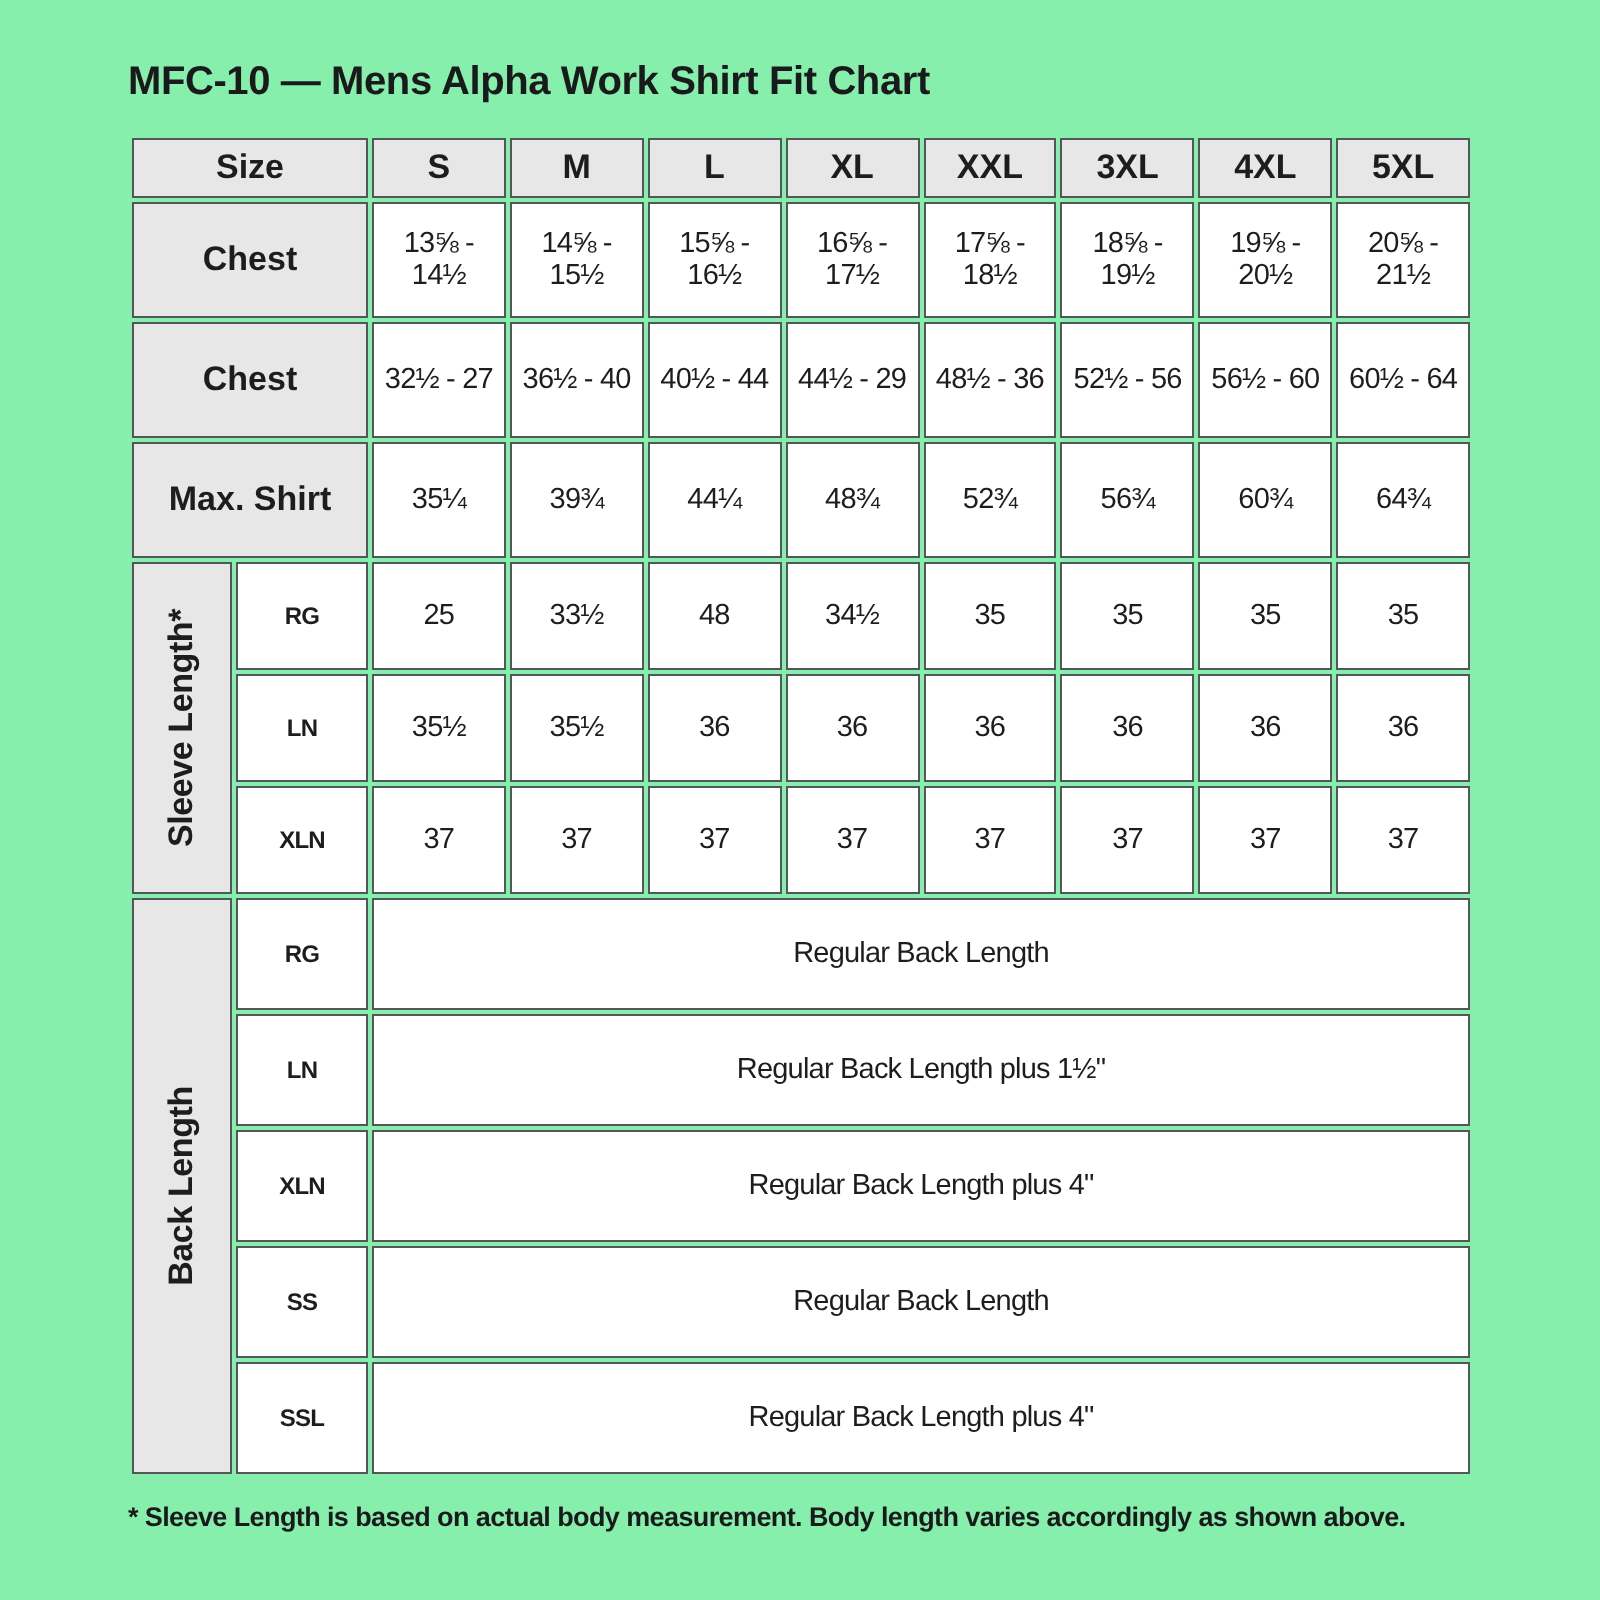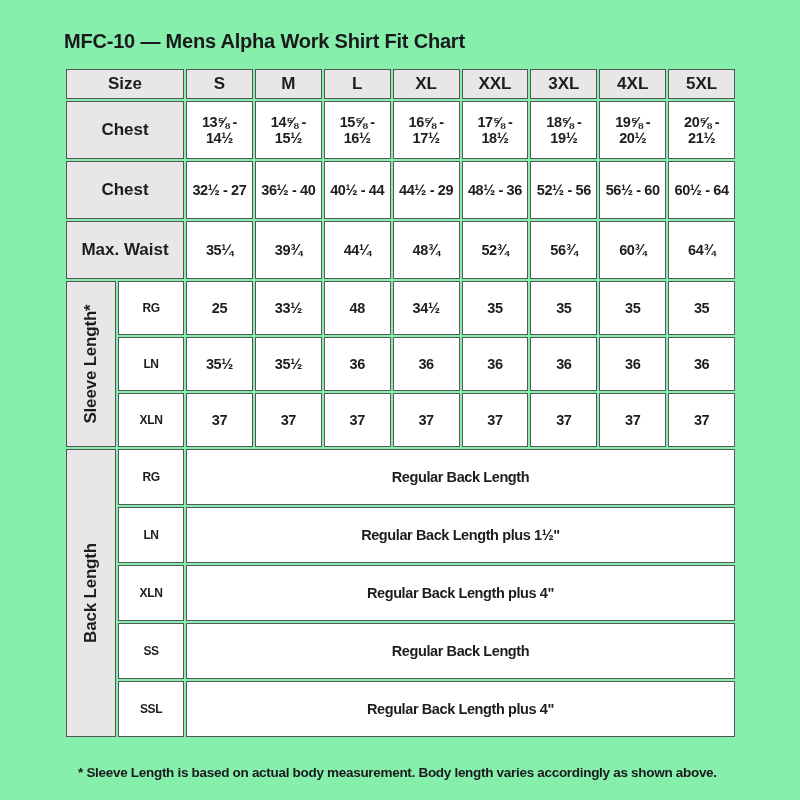--- a/index.html
+++ b/index.html
@@ -17,34 +17,34 @@
     position:absolute; left:64px; top:67px;
     width:673px; table-layout:fixed;
     border-collapse:separate; border-spacing:2px;
   }
   td {
     border:1px solid #55565a; background:#ffffff;
     text-align:center; vertical-align:middle; padding:0;
     overflow:hidden;
   }
   td.hdr { background:#e7e7e8; font-weight:bold; font-size:17px; }
-  td.val { font-weight:bold; font-size:14.5px; letter-spacing:-0.4px; }
+  td.val { font-weight:normal; font-size:14.5px; letter-spacing:-0.4px; }
   td.sub { font-weight:bold; font-size:12px; letter-spacing:-0.4px; }
   tr.r-hdr  td { height:28px; }
   tr.r-meas td { height:56px; }
   tr.r-slv  td { height:52px; }
   tr.r-back td { height:54px; }
   td.vert { position:relative; }
   td.vert .vtext {
     position:absolute; top:50%; left:50%;
     transform:translate(-50%,-50%) rotate(-90deg);
     white-space:nowrap; font-weight:bold; font-size:17px; letter-spacing:-0.2px;
   }
   .footnote {
-    position:absolute; left:64px; top:751px; margin:14px;
+    position:absolute; left:64px; top:751px; margin:0;
     font-size:13.5px; font-weight:bold; letter-spacing:-0.3px; color:#1a1a1c;
   }
 </style>
 </head>
 <body>
 
 <div class="page">
 
   <h1 class="title">MFC-10 — Mens Alpha Work Shirt Fit Chart</h1>
 
@@ -93,21 +93,21 @@
       <td class="val">36½ - 40</td>
       <td class="val">40½ - 44</td>
       <td class="val">44½ - 29</td>
       <td class="val">48½ - 36</td>
       <td class="val">52½ - 56</td>
       <td class="val">56½ - 60</td>
       <td class="val">60½ - 64</td>
     </tr>
 
     <tr class="r-meas">
-      <td class="hdr" colspan="2">Max. Waist</td>
+      <td class="hdr" colspan="2">Max. Shirt</td>
       <td class="val">35¼</td>
       <td class="val">39¾</td>
       <td class="val">44¼</td>
       <td class="val">48¾</td>
       <td class="val">52¾</td>
       <td class="val">56¾</td>
       <td class="val">60¾</td>
       <td class="val">64¾</td>
     </tr>
 

